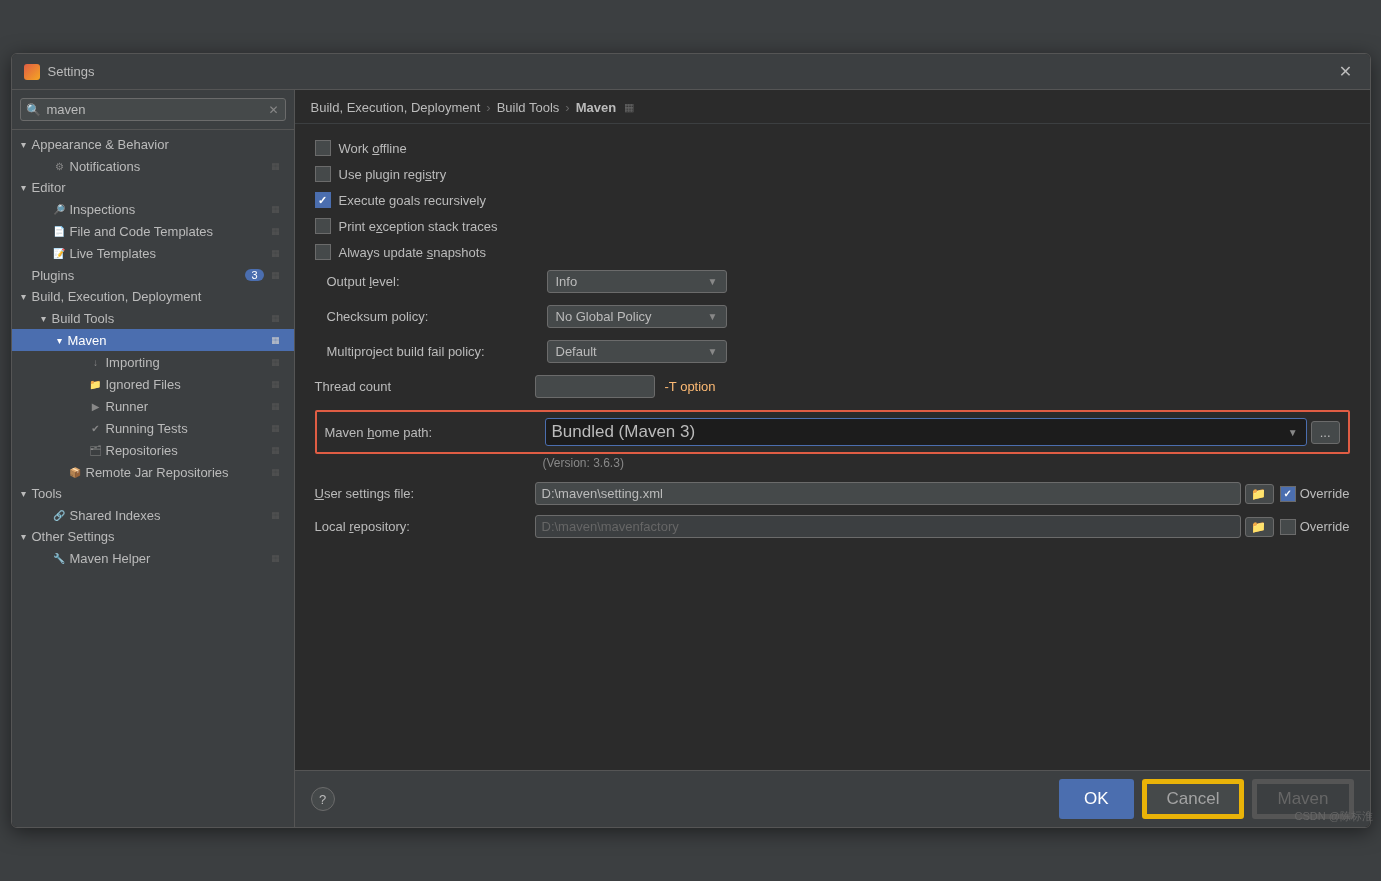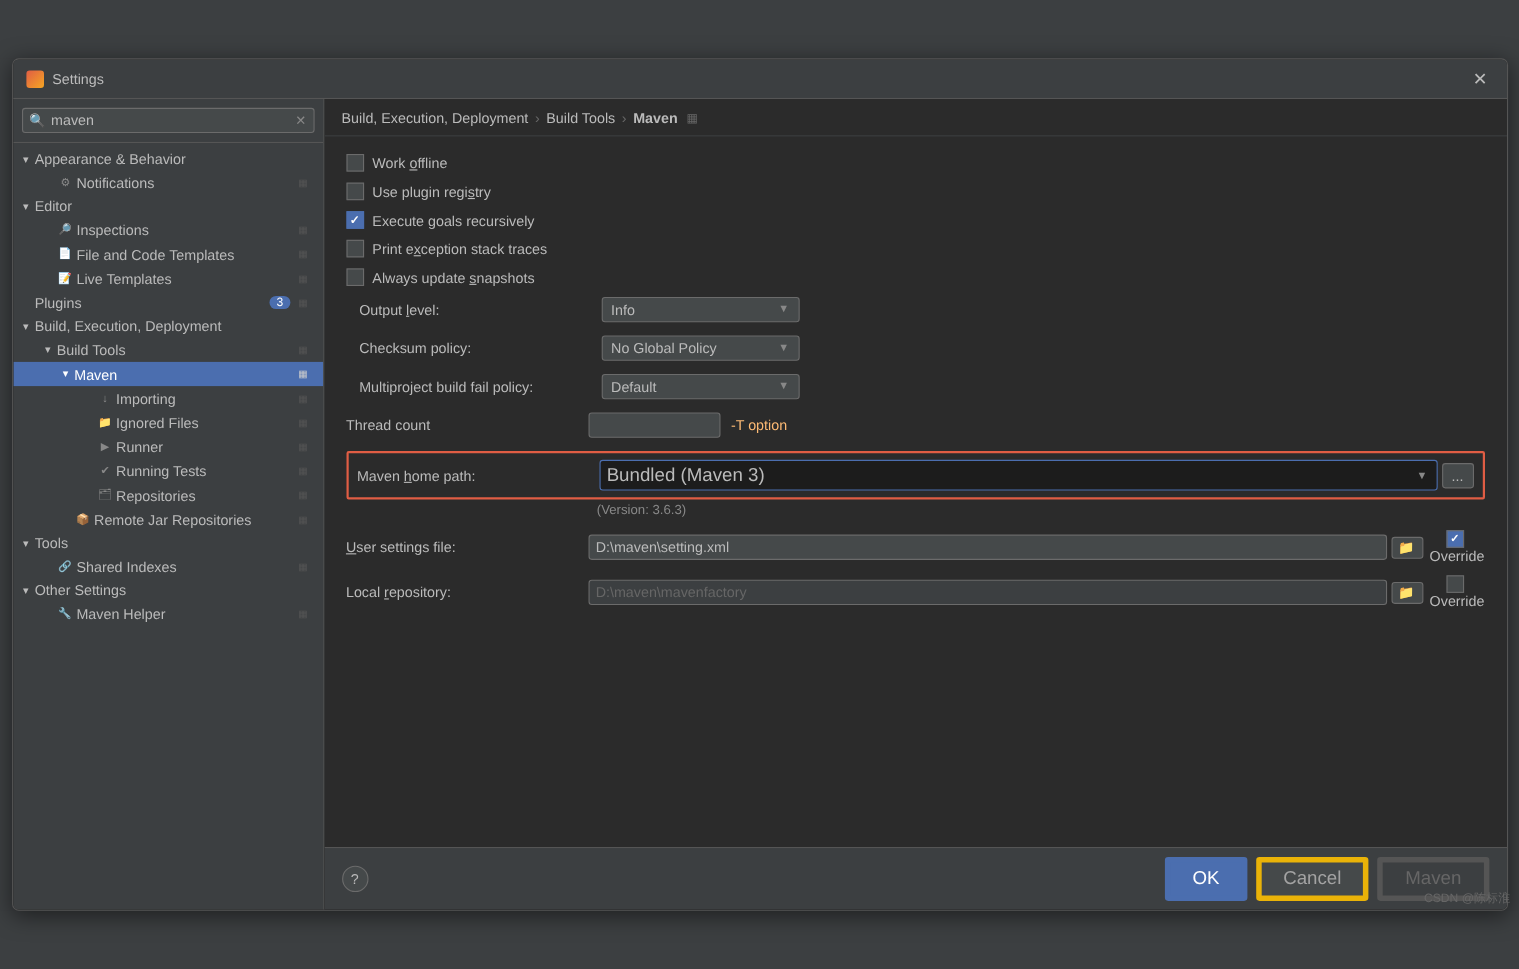--- a/index.html
+++ b/index.html
@@ -379,21 +379,20 @@
       border-radius: 3px;
       color: #888;
       padding: 2px 6px;
       cursor: pointer;
       margin-right: 6px;
       font-size: 12px;
     }
     .override-wrap {
       display: flex;
       align-items: center;
-      flex-direction: column;
     }
     .override-checkbox {
       width: 16px;
       height: 16px;
       border: 1px solid #6b6b6b;
       background: #4b6eaf;
       display: flex;
       align-items: center;
       justify-content: center;
       margin-right: 4px;

